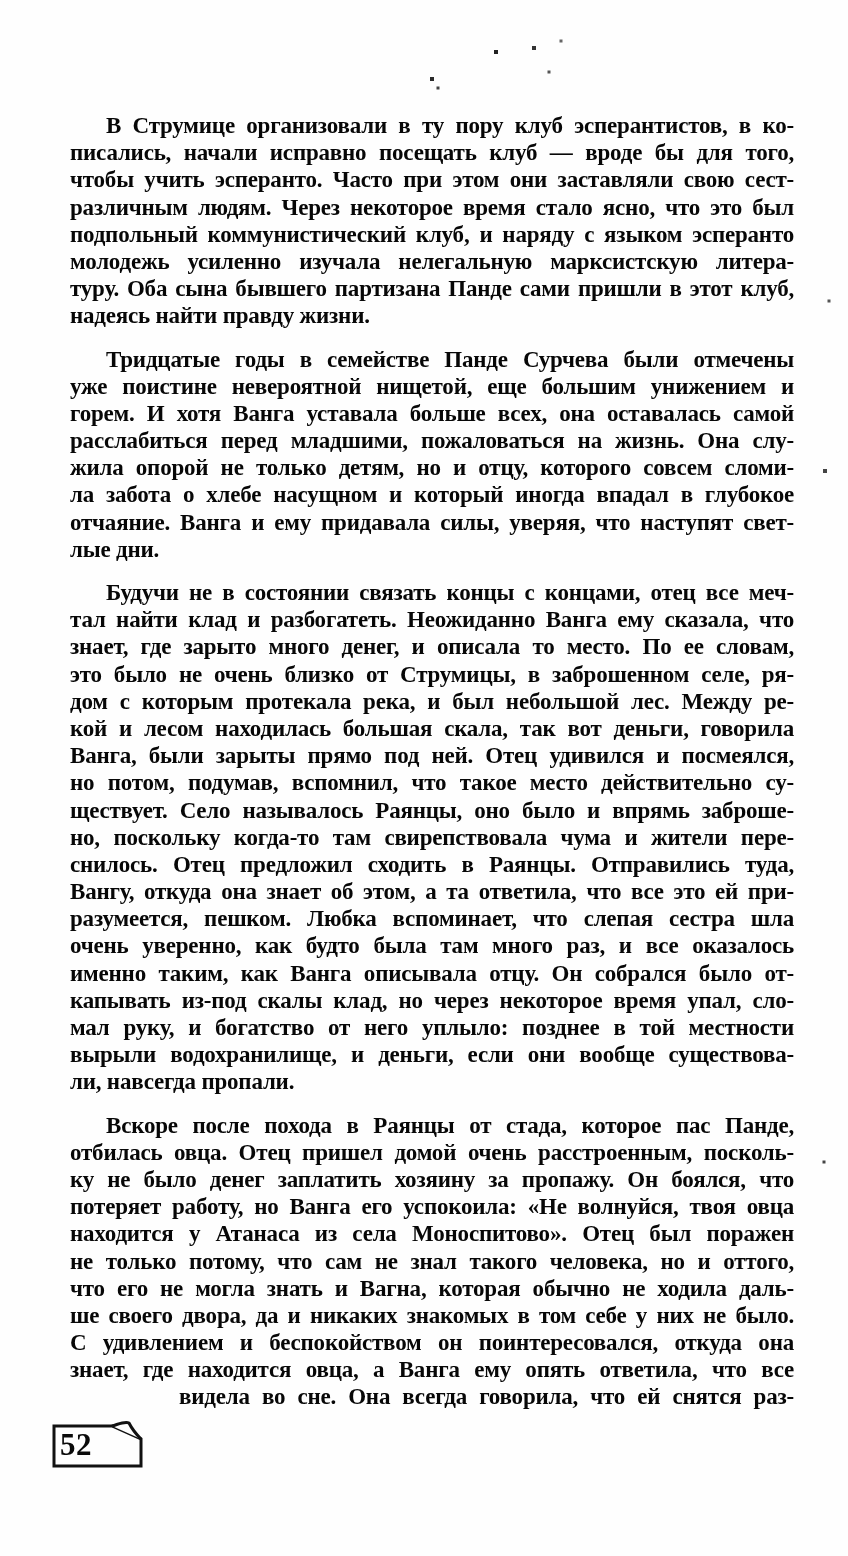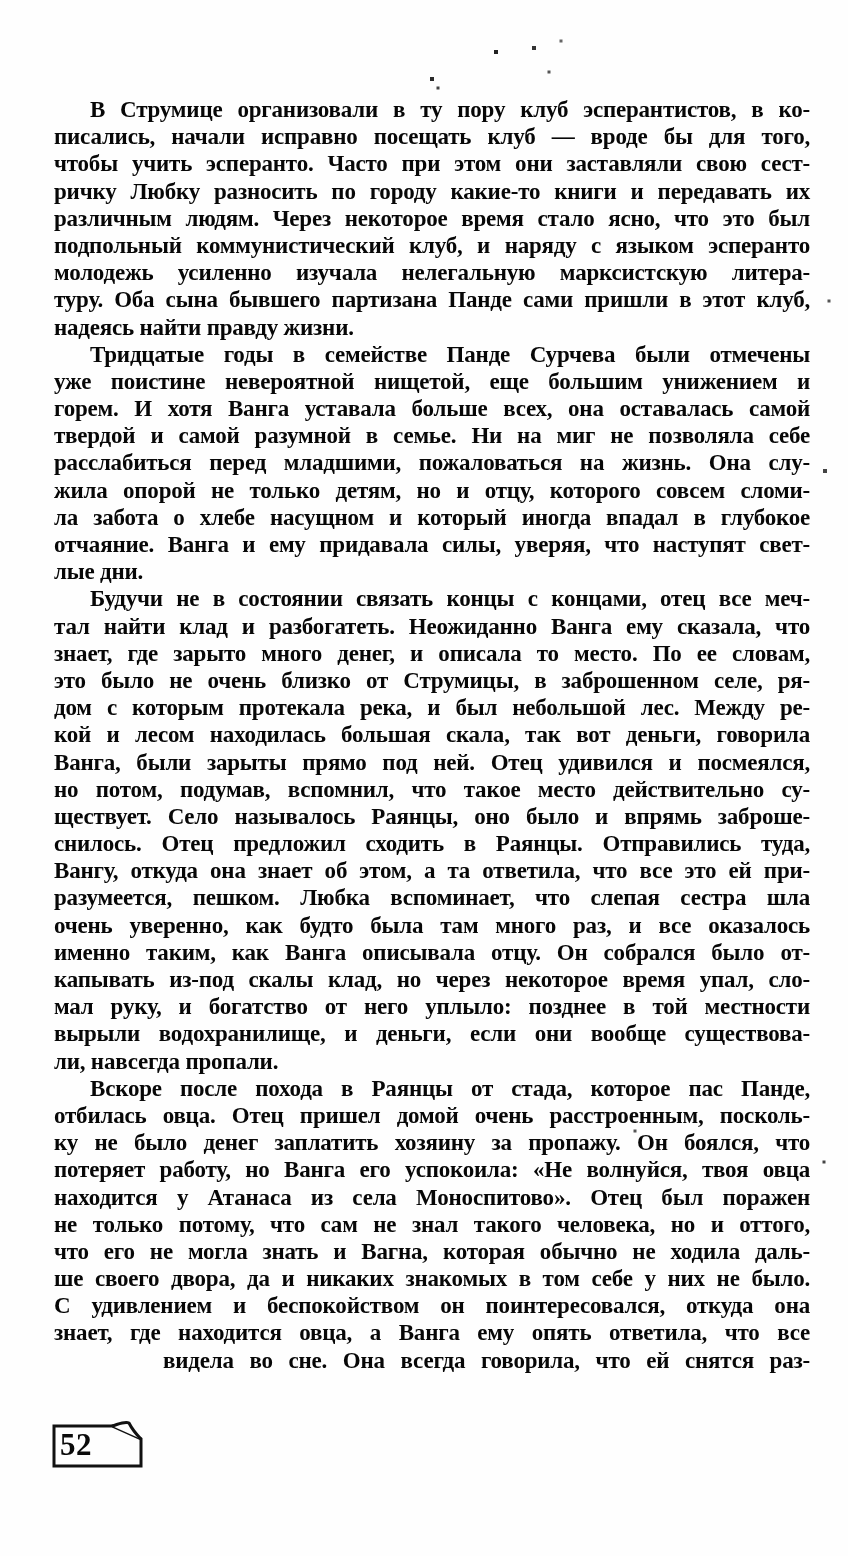--- a/index.html
+++ b/index.html
@@ -13,21 +13,21 @@
   .text-column {
     position: absolute;
     left: 54px; top: 96px;
     width: 756px;
     color: #070707;
     font-weight: 700;
     font-size: 23px;
     line-height: 27.2px;
     letter-spacing: -0.2px;
   }
-  .paragraph { margin: 0; }
+  .paragraph { margin: 16px; }
   .line {
     text-align: justify;
     text-align-last: justify;
     height: 27.2px;
     overflow: visible;
   }
   .line.para-end { text-align-last: left; }
   .line.indent { text-indent: 36px; }
   .line.beside-box { margin-left: 109px; }
 
@@ -69,48 +69,47 @@
 </head>
 <body>
 
 <div class="specks"></div>
 
 <div class="text-column">
     <div class="paragraph">
       <div class="line indent">В Струмице организовали в ту пору клуб эсперантистов, в ко-</div>
       <div class="line">писались, начали исправно посещать клуб — вроде бы для того,</div>
       <div class="line">чтобы учить эсперанто. Часто при этом они заставляли свою сест-</div>
-      <div class="line">ричку Любку разносить по городу какие-то книги и передавать их</div>
       <div class="line">различным людям. Через некоторое время стало ясно, что это был</div>
       <div class="line">подпольный коммунистический клуб, и наряду с языком эсперанто</div>
       <div class="line">молодежь усиленно изучала нелегальную марксистскую литера-</div>
       <div class="line">туру. Оба сына бывшего партизана Панде сами пришли в этот клуб,</div>
       <div class="line para-end">надеясь найти правду жизни.</div>
     </div>
     <div class="paragraph">
       <div class="line indent">Тридцатые годы в семействе Панде Сурчева были отмечены</div>
       <div class="line">уже поистине невероятной нищетой, еще большим унижением и</div>
       <div class="line">горем. И хотя Ванга уставала больше всех, она оставалась самой</div>
-      <div class="line">твердой и самой разумной в семье. Ни на миг не позволяла себе</div>
       <div class="line">расслабиться перед младшими, пожаловаться на жизнь. Она слу-</div>
       <div class="line">жила опорой не только детям, но и отцу, которого совсем сломи-</div>
       <div class="line">ла забота о хлебе насущном и который иногда впадал в глубокое</div>
       <div class="line">отчаяние. Ванга и ему придавала силы, уверяя, что наступят свет-</div>
       <div class="line para-end">лые дни.</div>
     </div>
     <div class="paragraph">
       <div class="line indent">Будучи не в состоянии связать концы с концами, отец все меч-</div>
       <div class="line">тал найти клад и разбогатеть. Неожиданно Ванга ему сказала, что</div>
       <div class="line">знает, где зарыто много денег, и описала то место. По ее словам,</div>
       <div class="line">это было не очень близко от Струмицы, в заброшенном селе, ря-</div>
       <div class="line">дом с которым протекала река, и был небольшой лес. Между ре-</div>
       <div class="line">кой и лесом находилась большая скала, так вот деньги, говорила</div>
       <div class="line">Ванга, были зарыты прямо под ней. Отец удивился и посмеялся,</div>
       <div class="line">но потом, подумав, вспомнил, что такое место действительно су-</div>
       <div class="line">ществует. Село называлось Раянцы, оно было и впрямь заброше-</div>
+      <div class="line">но, поскольку когда-то там свирепствовала чума и жители пере-</div>
       <div class="line">снилось. Отец предложил сходить в Раянцы. Отправились туда,</div>
       <div class="line">Вангу, откуда она знает об этом, а та ответила, что все это ей при-</div>
       <div class="line">разумеется, пешком. Любка вспоминает, что слепая сестра шла</div>
       <div class="line">очень уверенно, как будто была там много раз, и все оказалось</div>
       <div class="line">именно таким, как Ванга описывала отцу. Он собрался было от-</div>
       <div class="line">капывать из-под скалы клад, но через некоторое время упал, сло-</div>
       <div class="line">мал руку, и богатство от него уплыло: позднее в той местности</div>
       <div class="line">вырыли водохранилище, и деньги, если они вообще существова-</div>
       <div class="line para-end">ли, навсегда пропали.</div>
     </div>

